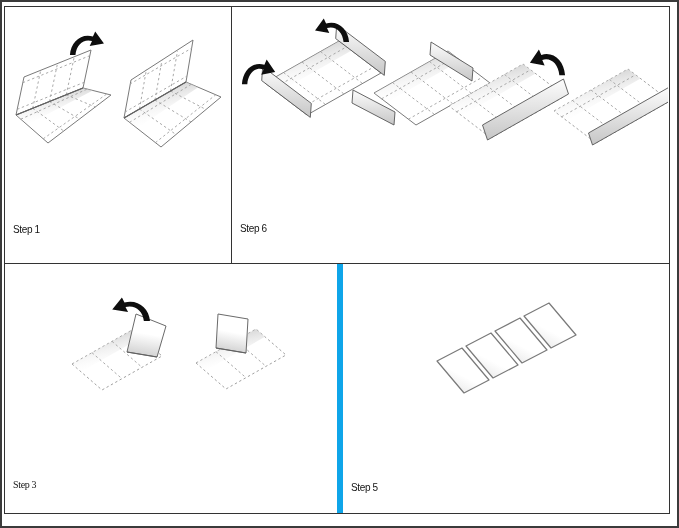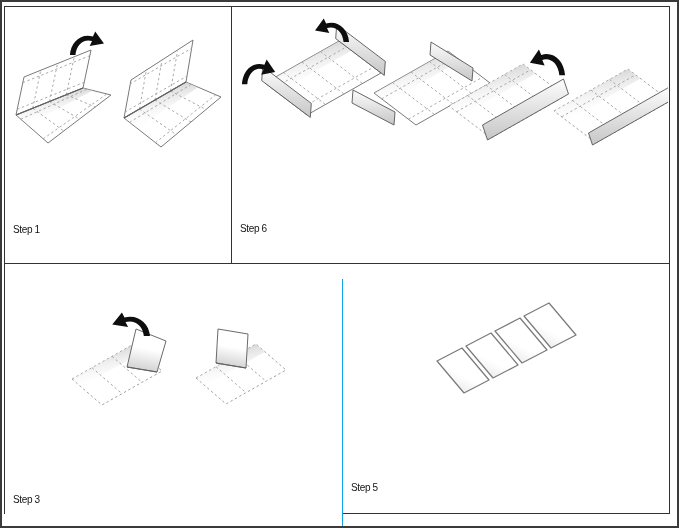--- a/index.html
+++ b/index.html
@@ -8,21 +8,21 @@
     box-sizing:border-box; border:2px solid #3b3b3b; overflow:hidden;
     font-family:"Liberation Sans", sans-serif;
   }
   .frame {
     position:absolute; left:2px; top:4px; width:666px; height:508px;
     box-sizing:border-box; border:1px solid #333333;
   }
   .panel { position:absolute; box-sizing:border-box; overflow:hidden; background:#ffffff; }
   #panel-1 { left:0; top:0; width:227px; height:257px; border-right:1px solid #333; border-bottom:1px solid #333;text-align:center; }
   #panel-2 { left:227px; top:0; width:437px; height:257px; border-bottom:1px solid #333; }
-  #panel-3 { left:0; top:272px; width:338px; height:249px; border-right:1px solid #0ea5e9; }
+  #panel-3 { left:0; top:257px; width:338px; height:249px; border-right:6px solid #0ea5e9;font-family:Liberation Serif, serif; }
   #panel-4 { left:338px; top:257px; width:326px; height:249px; }
   .panel svg { position:absolute; left:0; top:0; }
   .step-text {
     position:absolute; left:8px; white-space:pre; color:#141414;
     font-size:10px; line-height:14.3px; letter-spacing:-0.35px;
   }
   #panel-1 .step-text { top:187px; }
   #panel-2 .step-text { top:186px; }
   #panel-3 .step-text { top:185px; }
   #panel-4 .step-text { top:188px; }

